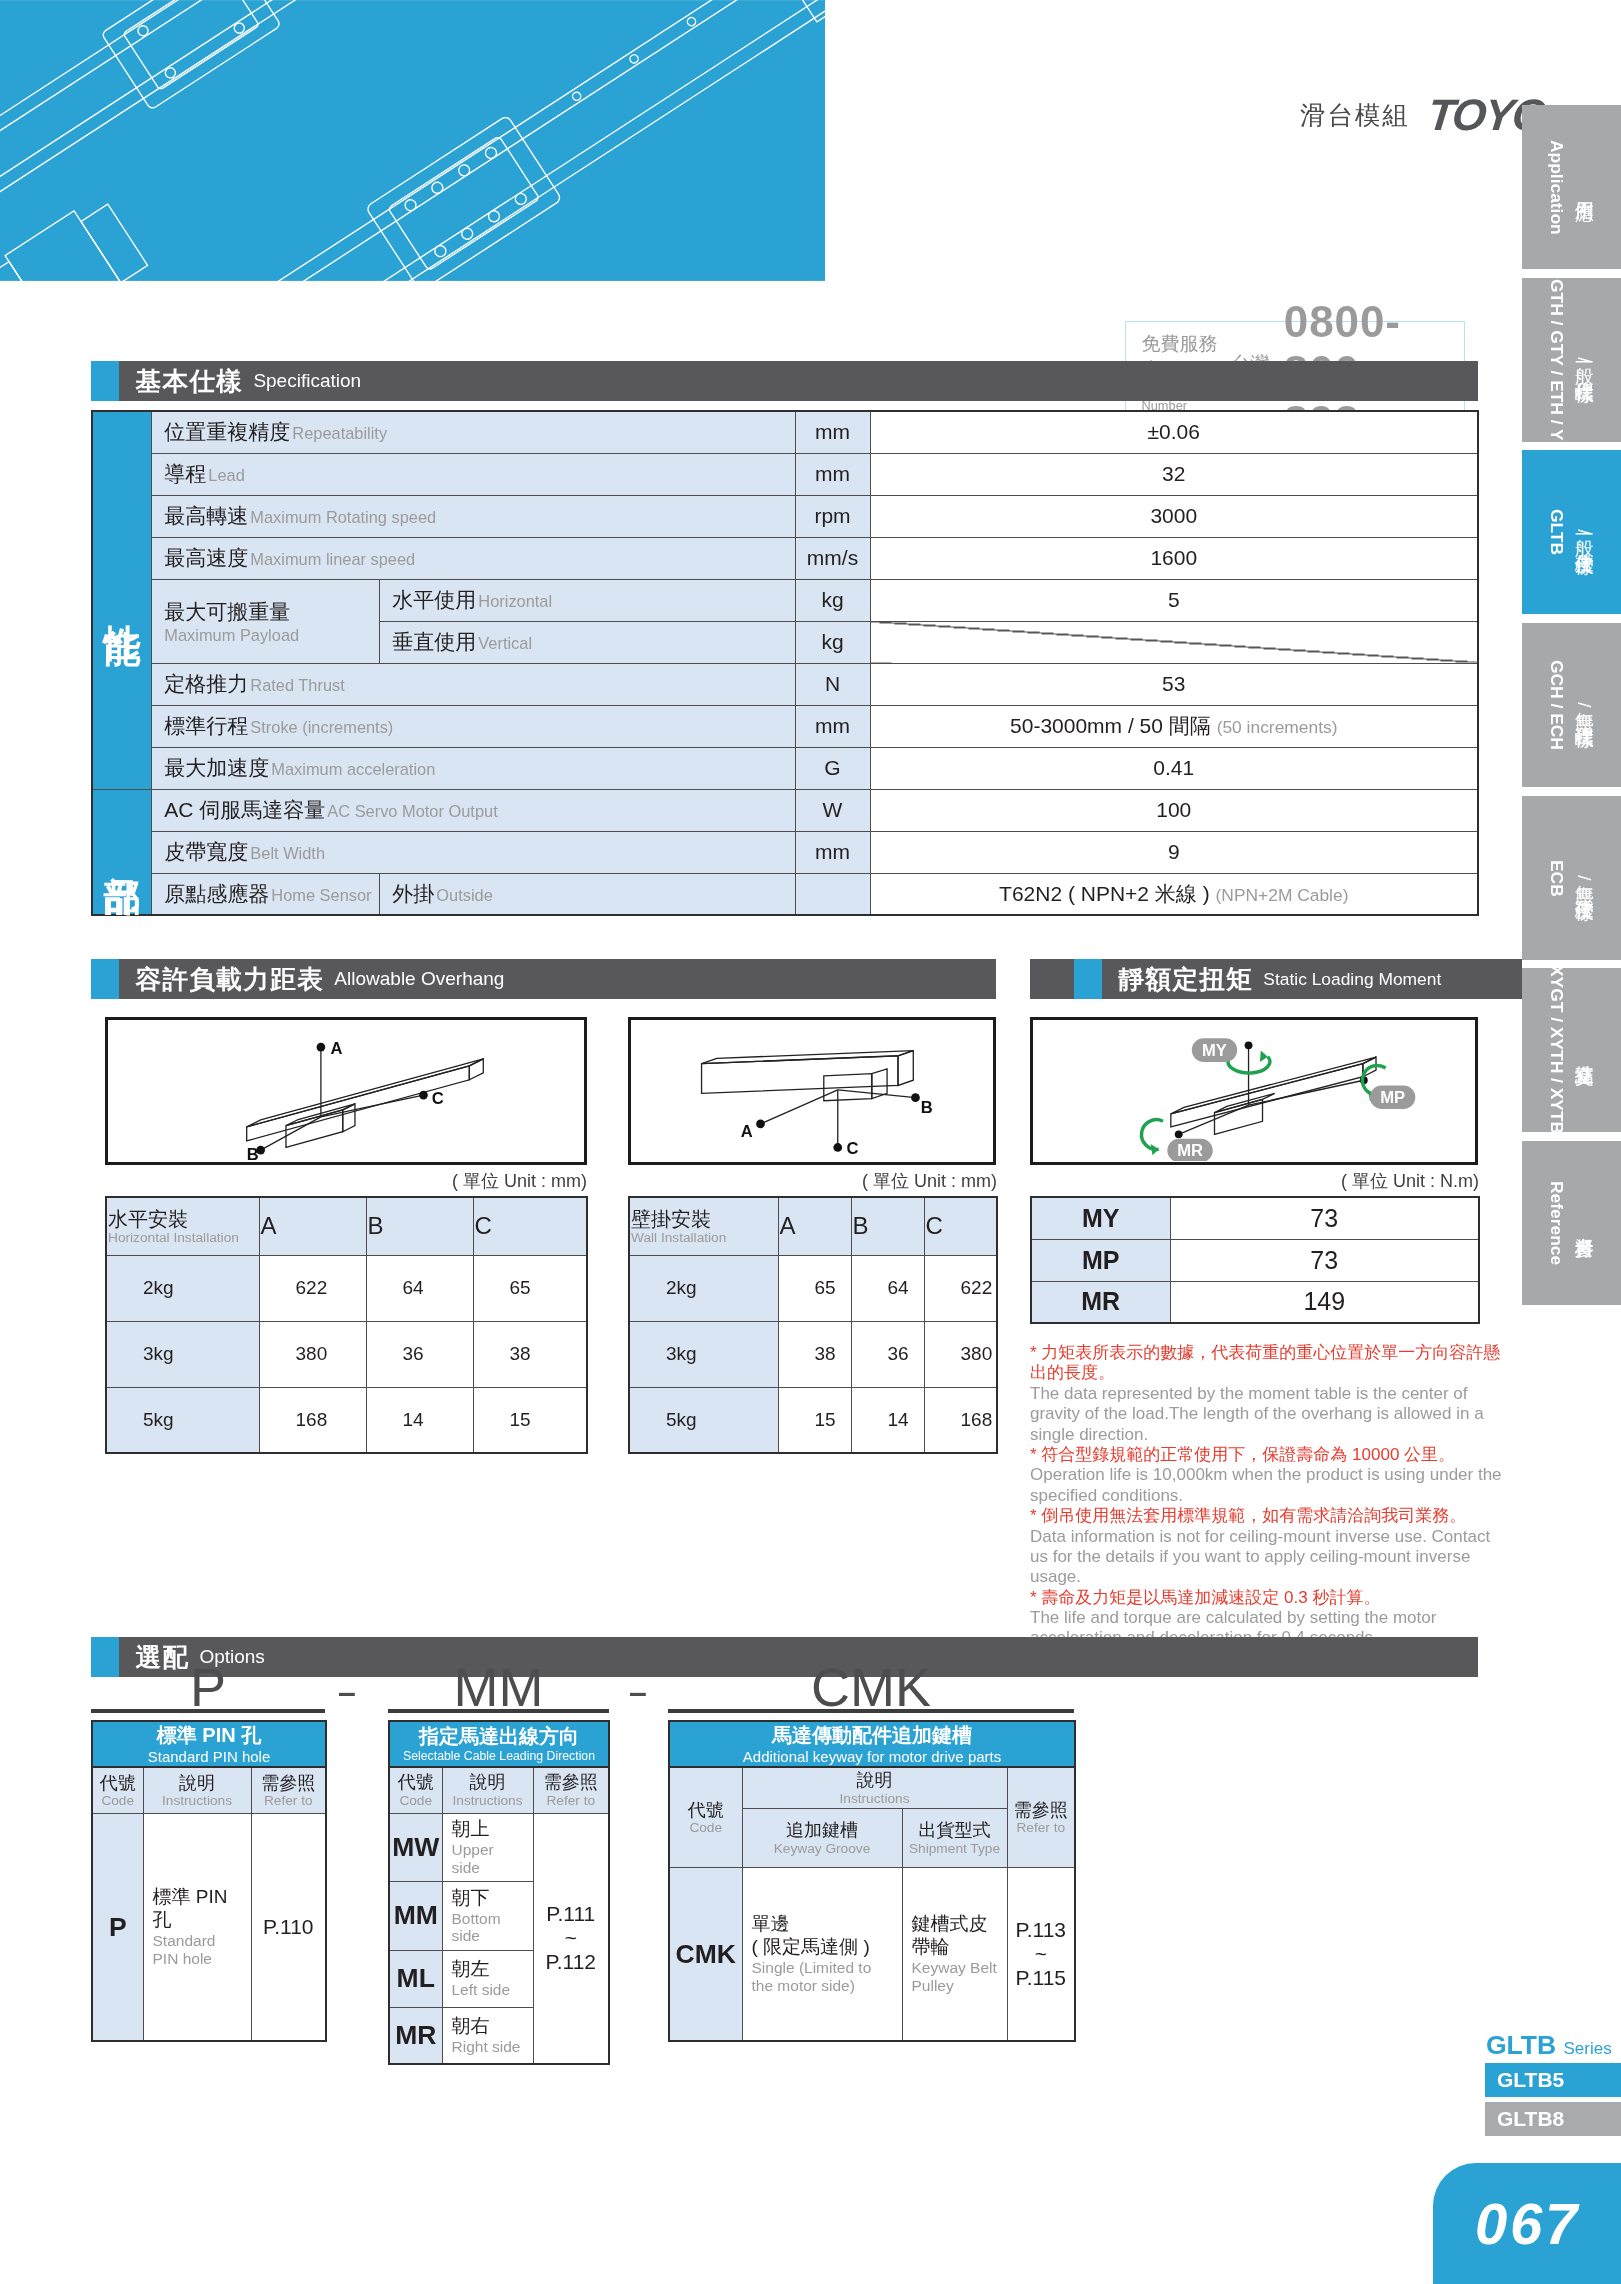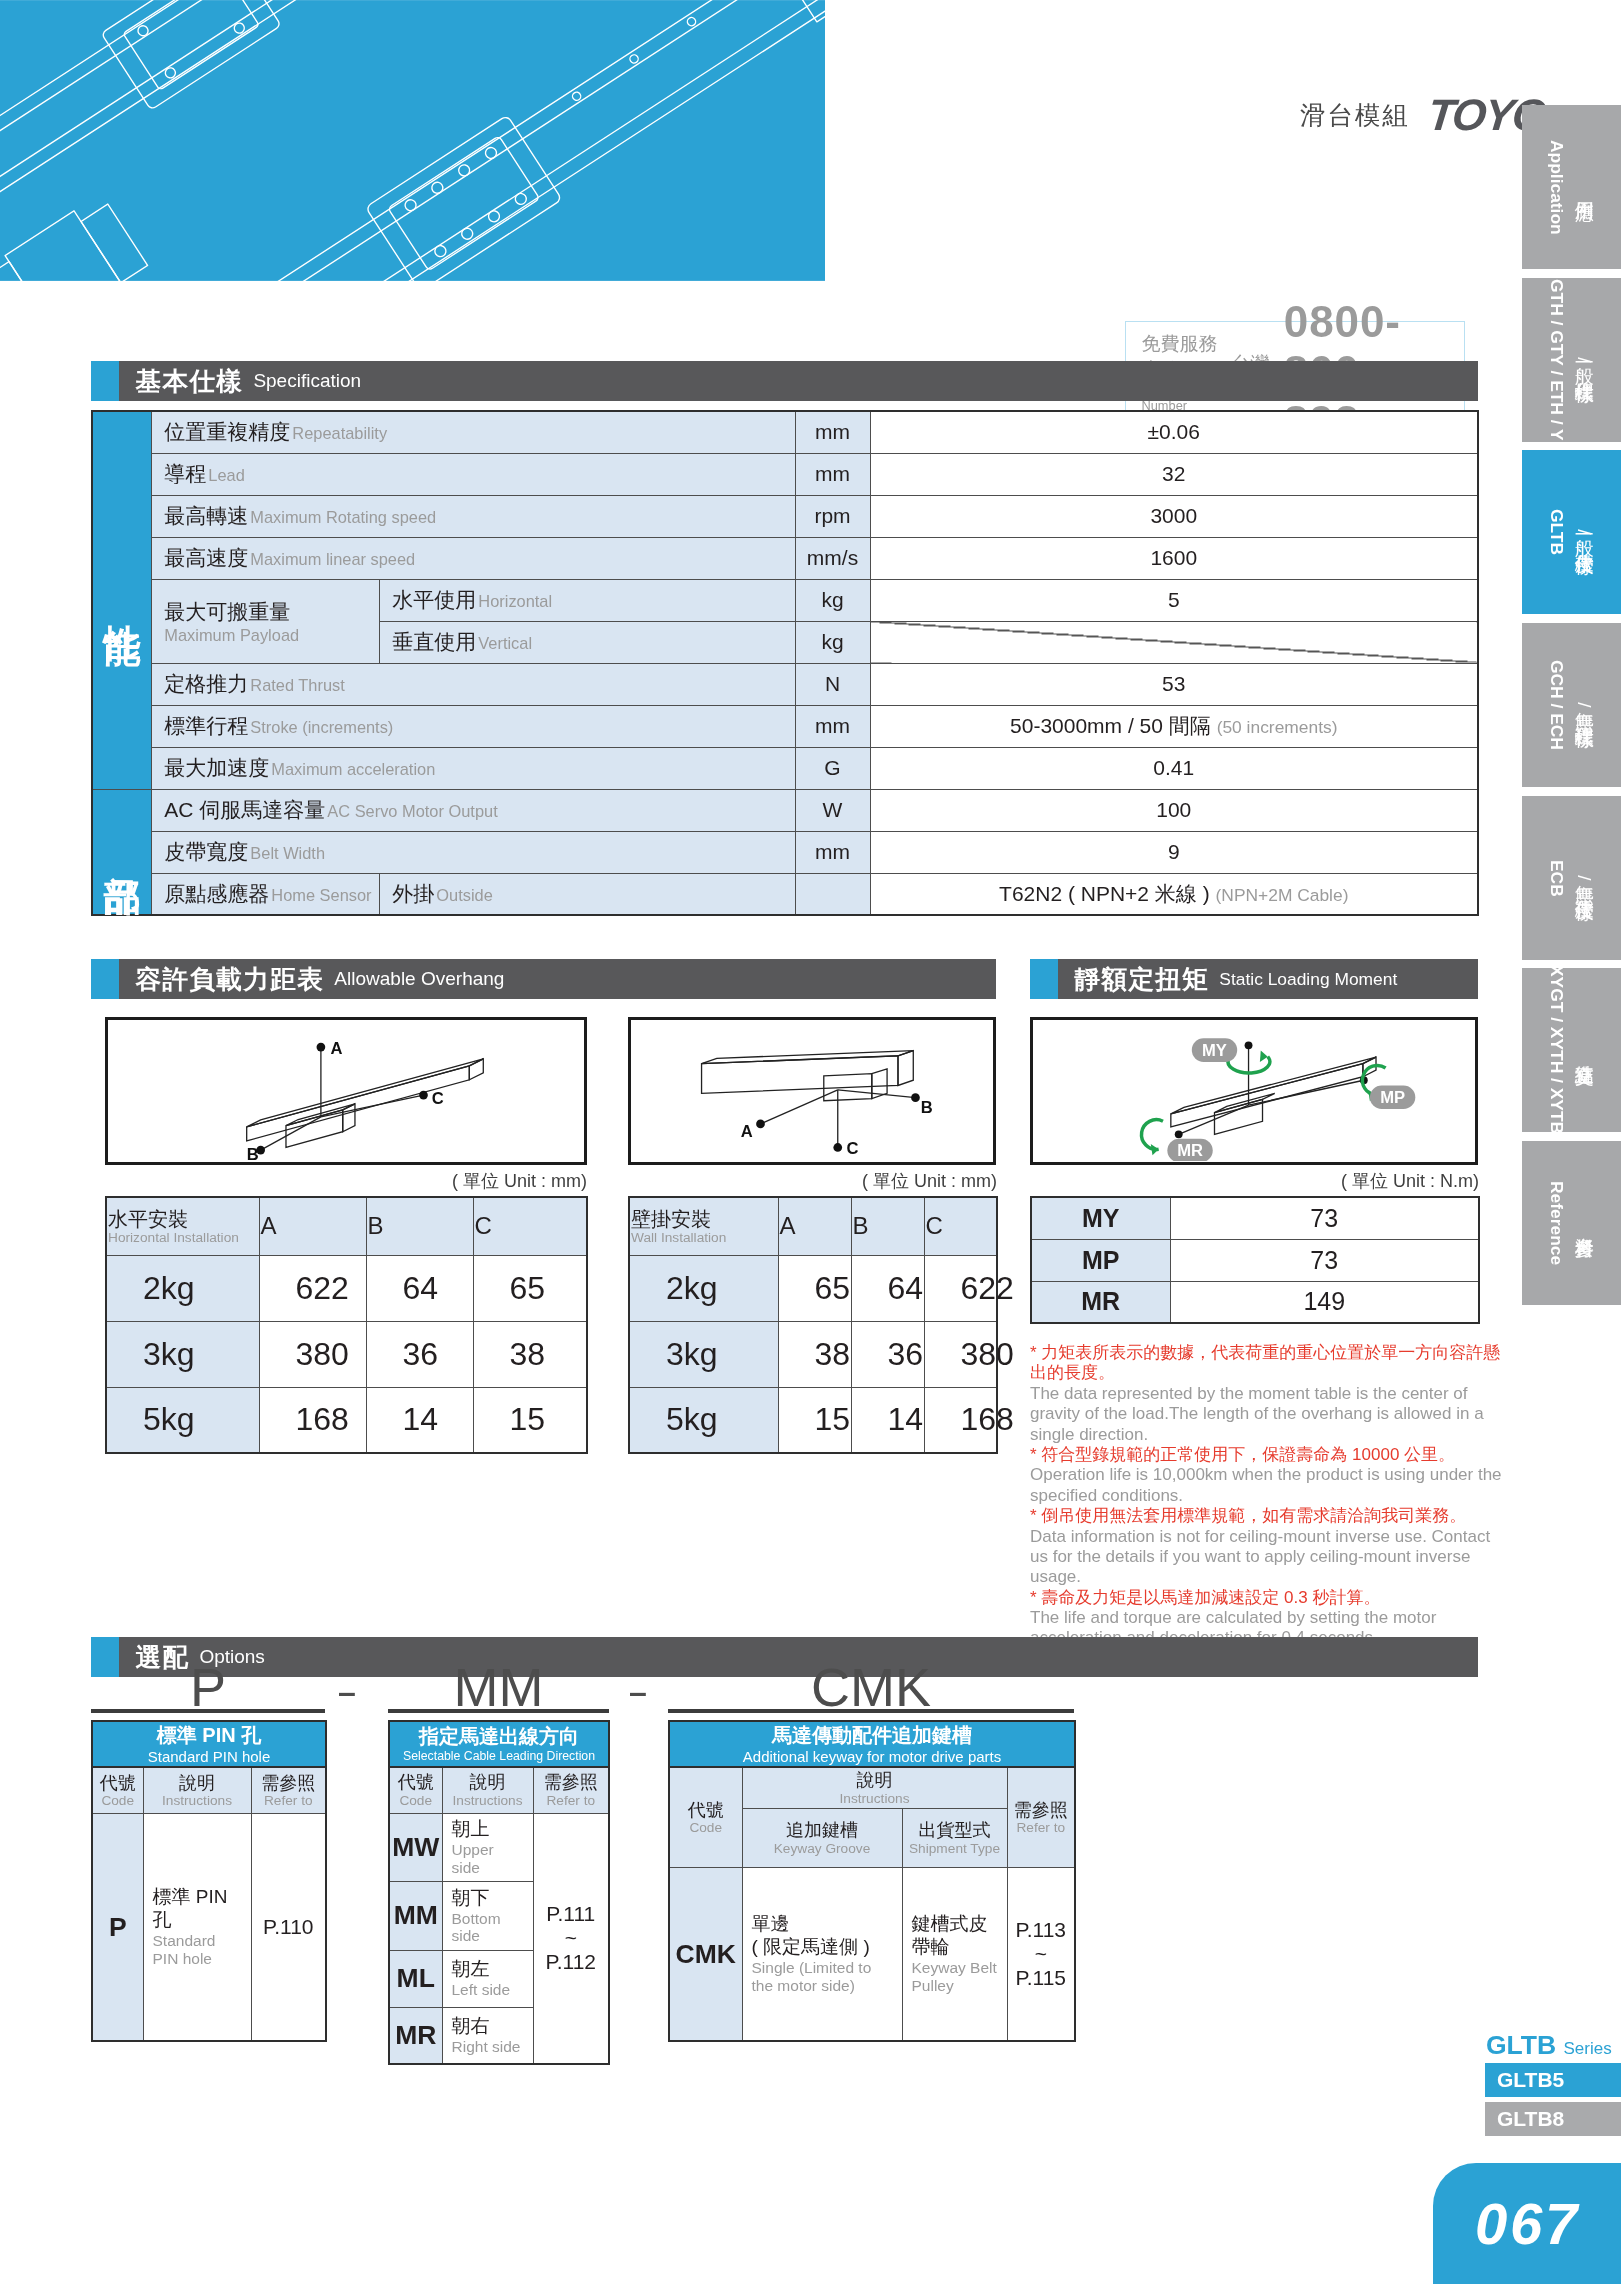--- a/index.html
+++ b/index.html
@@ -46,21 +46,21 @@
   td.diag{background:linear-gradient(to right top,#ffffff calc(50% - 0.9px),#555 calc(50% - 0.9px),#555 calc(50% + 0.9px),#ffffff calc(50% + 0.9px));}
 
   
   .diag-box{border:3.2px solid #1c1c1c;background:#fff;box-sizing:border-box;}
   .unit-caption{font-size:18px;color:#3f3f3f;text-align:right;}
 
   
   .dtab{border:2.3px solid #2e2e2e;}
   .dtab td{border:0.9px solid #4d4d4d;vertical-align:middle;box-sizing:border-box;}
   .dtab tr.hd td{background:#d9e5f2;height:58px;}
-  .dtab tr.dr td{height:66px;font-size:32px;background:#fff;padding-left:36px;}
+  .dtab tr.dr td{height:66px;font-size:19px;background:#fff;padding-left:36px;}
   .dtab tr.dr td.lb{background:#d9e5f2;}
   .dtab .hzh{font-size:20px;color:#231f20;display:block;line-height:1.1;}
   .dtab .hen{font-size:13.7px;color:#9b9b9b;display:block;line-height:1.1;}
   .dtab .abc{font-size:24px;}
   .mtab{border:2.3px solid #2e2e2e;}
   .mtab td{border:0.9px solid #4d4d4d;text-align:center;vertical-align:middle;height:42px;font-size:25px;box-sizing:border-box;}
   .mtab td.lb{background:#d9e5f2;font-weight:bold;}
   .notes{width:477px;font-size:17px;line-height:1.2;}
   .notes .nzh{color:#e63b2d;}
   .notes .nen{color:#9b9b9b;}
@@ -399,21 +399,21 @@
     </tr>
     <tr class="dr">
       <td class="lb">5kg</td>
       <td>15</td>
       <td>14</td>
       <td>168</td>
     </tr>
   </tbody>
     </table>
 
-  <div class="abs sec-head" style="left:1030px;top:959px;width:448px;">
+  <div class="abs sec-head" style="left:1030px;top:959px;width:448px;padding-left:44px;">
     <div class="sq"></div>
     <span class="zh">靜額定扭矩</span>
     <span class="en" style="font-size:17.4px;">Static Loading Moment</span>
   </div>
 
   <div class="abs diag-box" style="left:1030px;top:1017px;width:448px;height:148px;">
     <svg viewBox="0 0 981 323" width="442" height="141">
       <g stroke="#222" stroke-width="3" fill="none">
         <polygon points="300,215 740,100 740,130 300,245"></polygon>
         <polygon points="300,215 330,200 770,85 740,100"></polygon>

